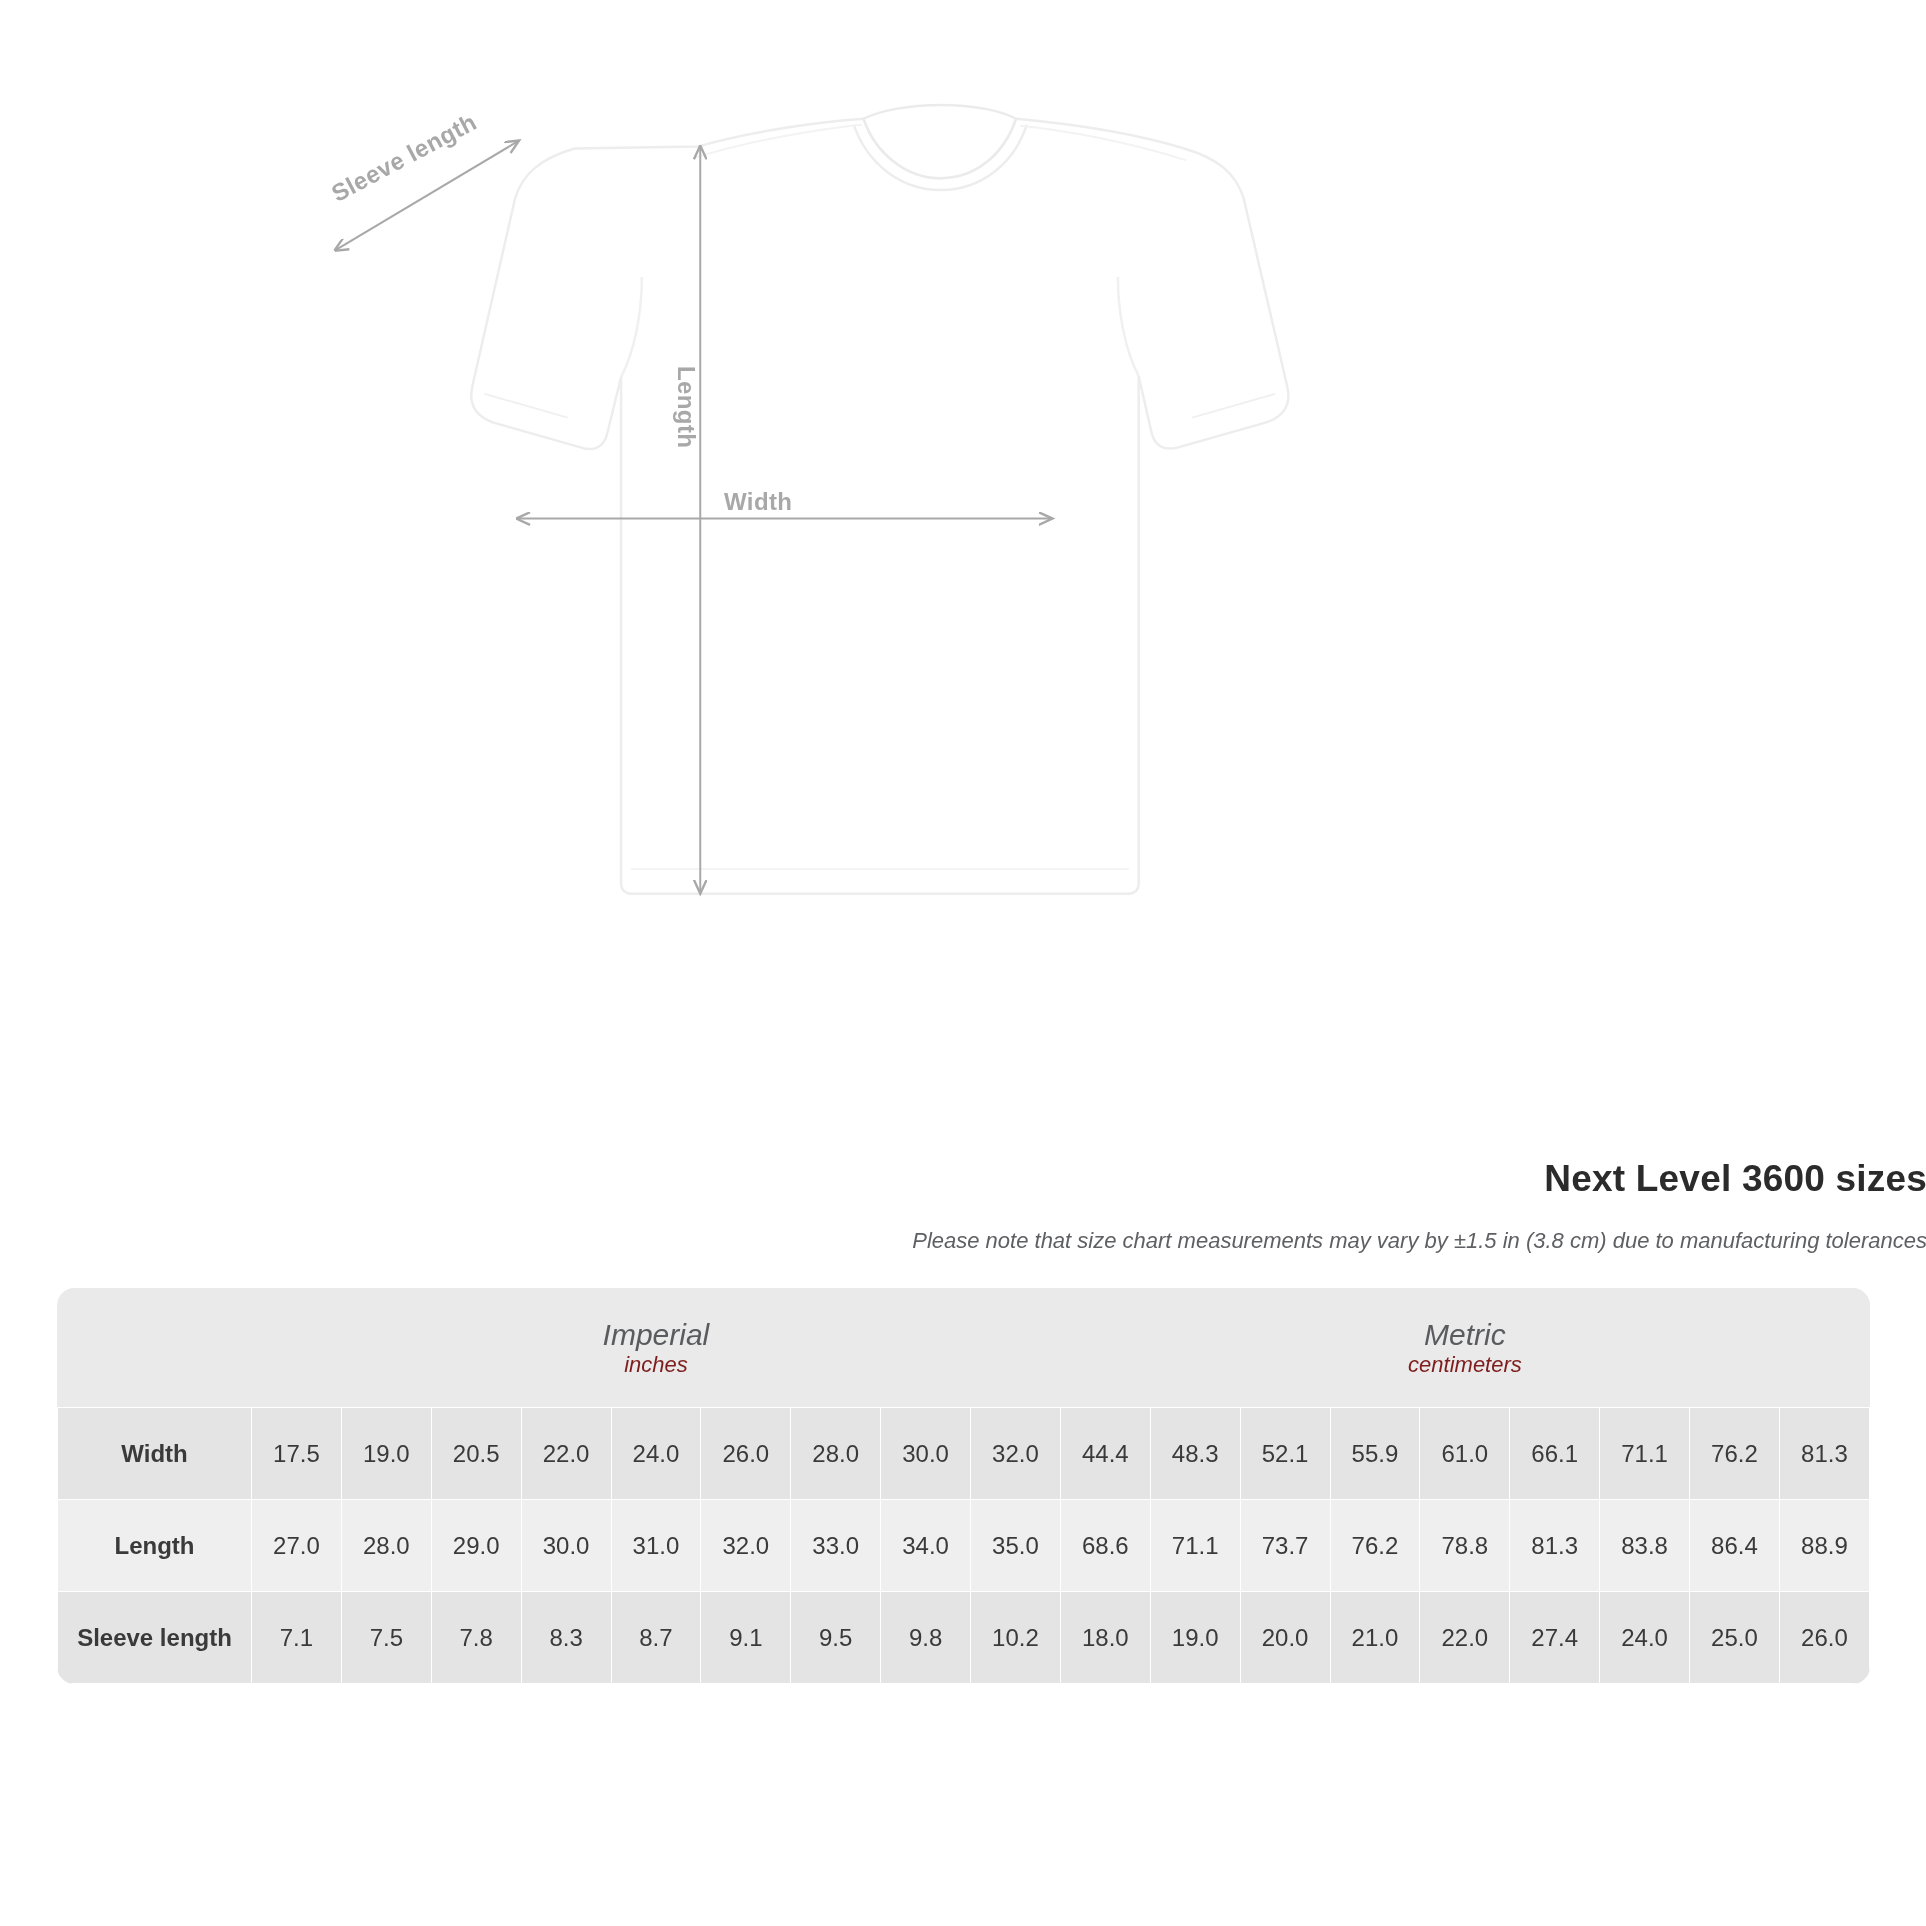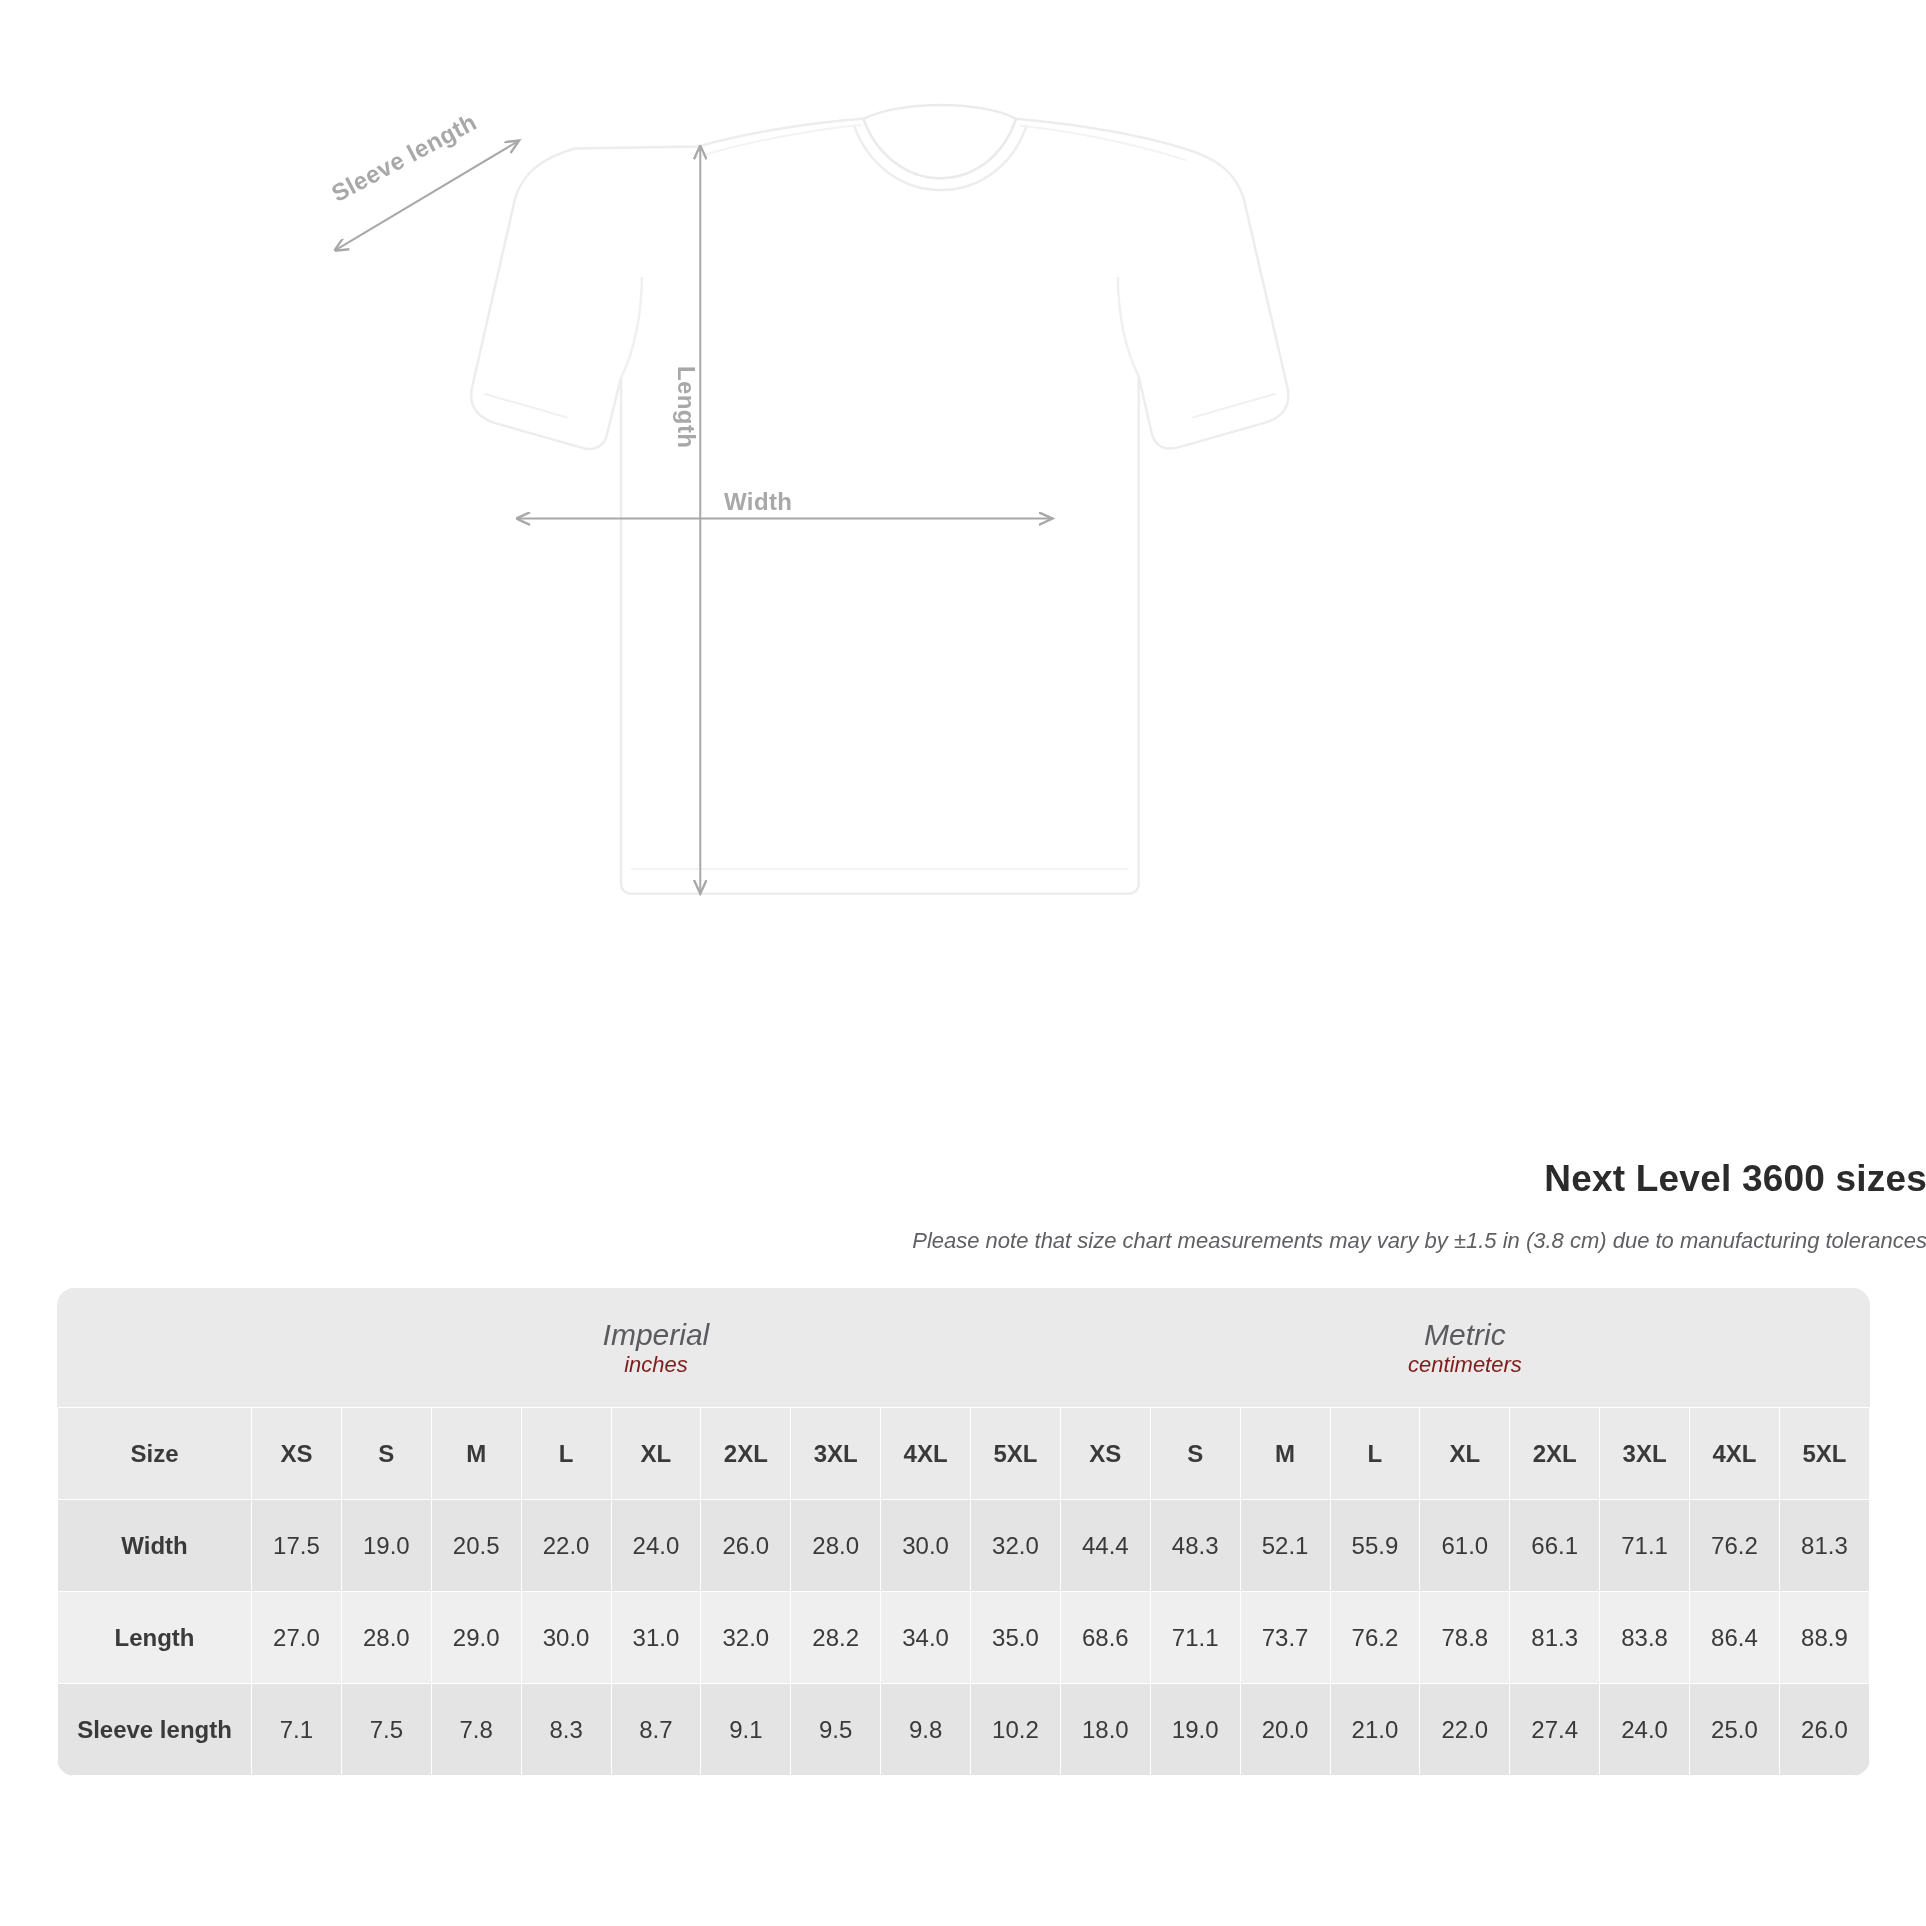--- a/index.html
+++ b/index.html
@@ -222,41 +222,20 @@
           <td class="unit-head" colspan="9">
             <div class="unit-name">Imperial</div>
             <div class="unit-sub">inches</div>
           </td>
           <td class="unit-head" colspan="9">
             <div class="unit-name">Metric</div>
             <div class="unit-sub">centimeters</div>
           </td>
         </tr>
 
-        <tr class="sizes">
-          <td class="row-head">Size</td>
-          <td class="cell">XS</td>
-          <td class="cell">S</td>
-          <td class="cell">M</td>
-          <td class="cell">L</td>
-          <td class="cell">XL</td>
-          <td class="cell">2XL</td>
-          <td class="cell">3XL</td>
-          <td class="cell">4XL</td>
-          <td class="cell">5XL</td>
-          <td class="cell">XS</td>
-          <td class="cell">S</td>
-          <td class="cell">M</td>
-          <td class="cell">L</td>
-          <td class="cell">XL</td>
-          <td class="cell">2XL</td>
-          <td class="cell">3XL</td>
-          <td class="cell">4XL</td>
-          <td class="cell">5XL</td>
-        </tr>
 
         <tr class="r-odd">
           <td class="row-head">Width</td>
           <td class="cell">17.5</td>
           <td class="cell">19.0</td>
           <td class="cell">20.5</td>
           <td class="cell">22.0</td>
           <td class="cell">24.0</td>
           <td class="cell">26.0</td>
           <td class="cell">28.0</td>
@@ -274,21 +253,21 @@
         </tr>
 
         <tr class="r-even">
           <td class="row-head">Length</td>
           <td class="cell">27.0</td>
           <td class="cell">28.0</td>
           <td class="cell">29.0</td>
           <td class="cell">30.0</td>
           <td class="cell">31.0</td>
           <td class="cell">32.0</td>
-          <td class="cell">28.2</td>
+          <td class="cell">33.0</td>
           <td class="cell">34.0</td>
           <td class="cell">35.0</td>
           <td class="cell">68.6</td>
           <td class="cell">71.1</td>
           <td class="cell">73.7</td>
           <td class="cell">76.2</td>
           <td class="cell">78.8</td>
           <td class="cell">81.3</td>
           <td class="cell">83.8</td>
           <td class="cell">86.4</td>

